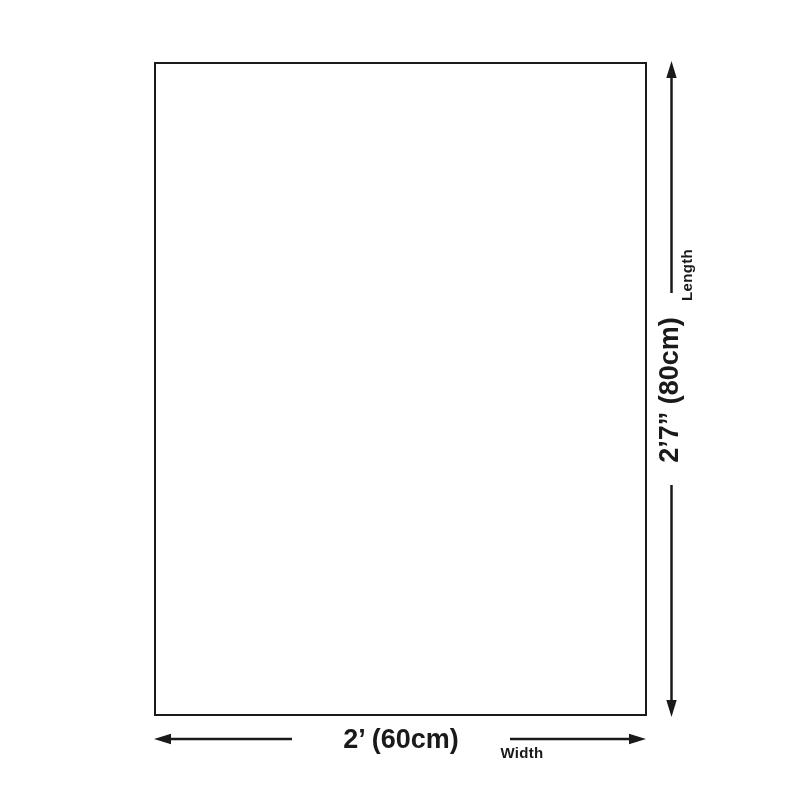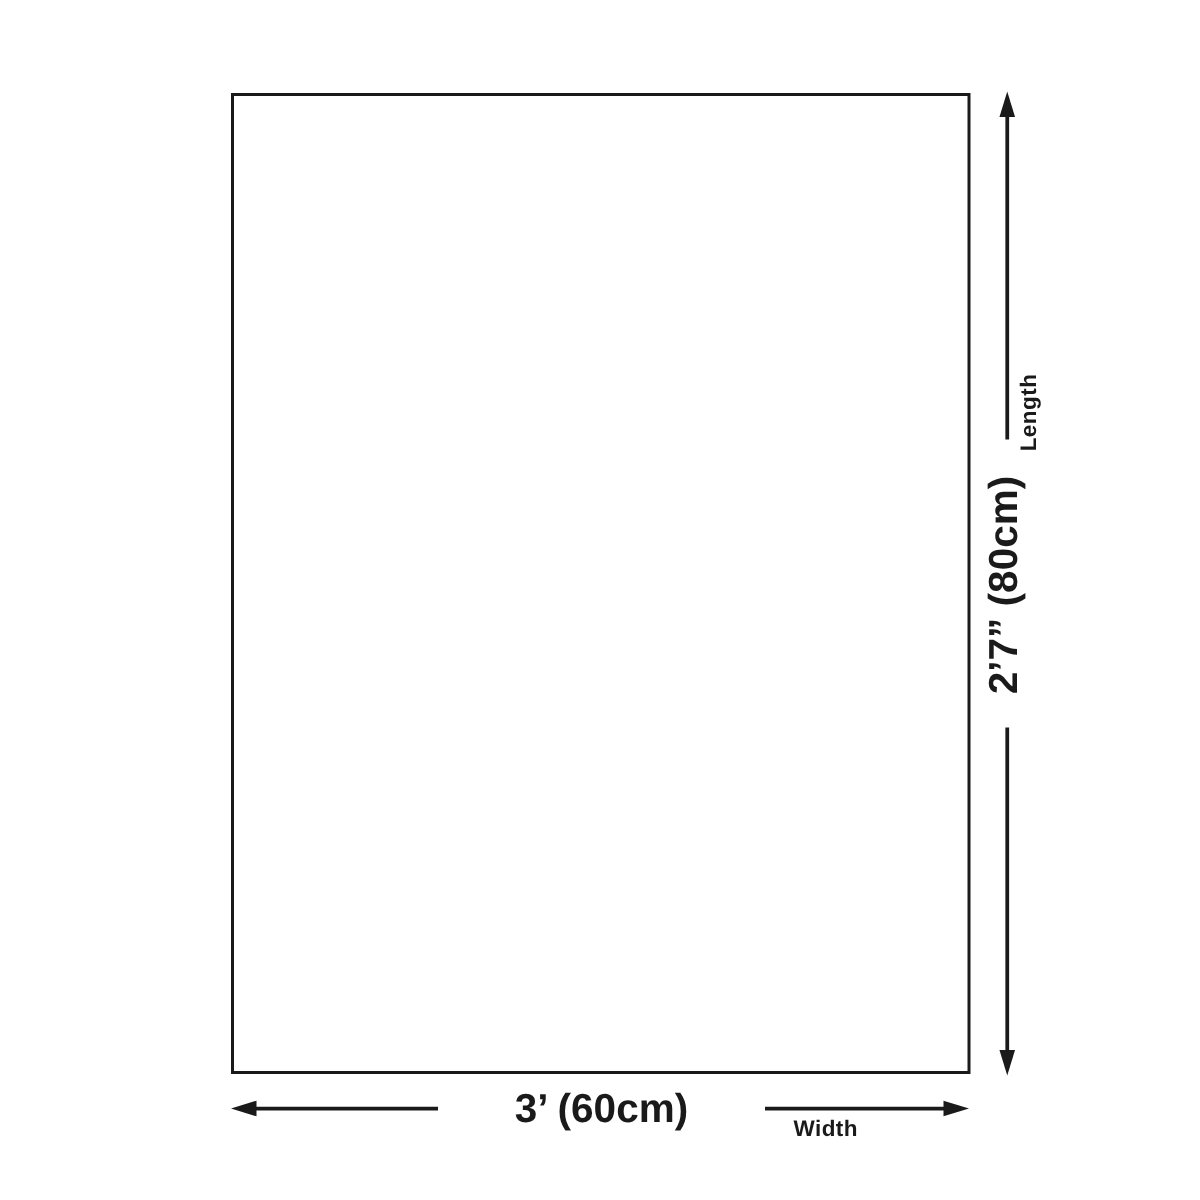--- a/index.html
+++ b/index.html
@@ -55,21 +55,21 @@
   .width-value {
     left: 292px;
     top: 725px;
     width: 218px;
     text-align: center;
   }
   .width-label {
     left: 472px;
     top: 745px;
     width: 100px;
-    text-align: right;
+    text-align: center;
   }
   .rotated {
     transform: translate(-50%, -50%) rotate(-90deg);
     transform-origin: center center;
   }
   .length-value {
     left: 670px;
     top: 390px;
   }
   .length-label {
@@ -104,17 +104,17 @@
     <g stroke="currentColor" fill="currentColor">
       <line x1="510" y1="739" x2="630" y2="739" stroke-width="2.5"></line>
       <polygon points="646,739 629,733.8 629,744.2" stroke="none"></polygon>
     </g>
   </svg>
 
   <div class="dim-label rotated length-label">Length</div>
 
   <div class="dim-value rotated length-value">2’7” (80cm)</div>
 
-  <div class="dim-value width-value">3’ (60cm)</div>
+  <div class="dim-value width-value">2’ (60cm)</div>
 
   <div class="dim-label width-label">Width</div>
 
 </div>
 
 </body></html>

